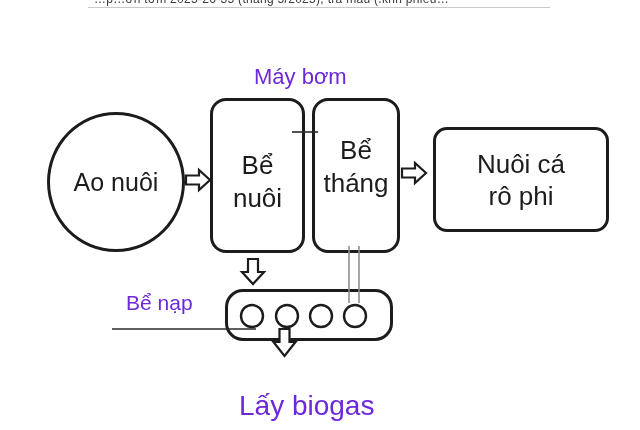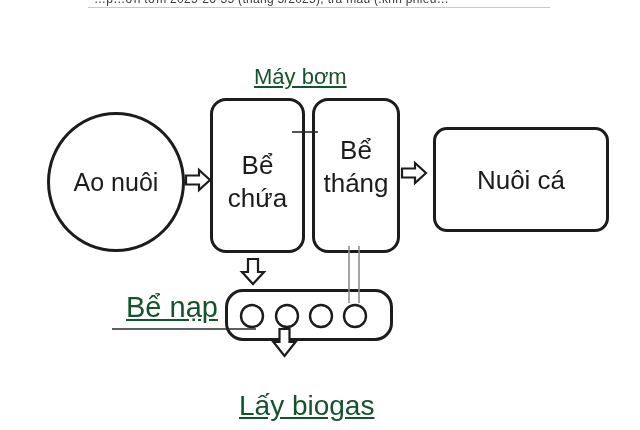--- a/index.html
+++ b/index.html
@@ -39,53 +39,54 @@
     font-size:26px;line-height:33px;padding-bottom:18px;
   }
   .box3{
     left:433px;top:127px;width:176px;height:105px;border-radius:14px;
     font-size:26px;line-height:32px;
   }
   .tank{
     left:225px;top:289px;width:168px;height:52px;border-radius:18px;
   }
   
-  .lbl{position:absolute;z-index:3;white-space:nowrap;color:#14532d;text-decoration:underline;}
+  .lbl{position:absolute;z-index:3;white-space:nowrap;color:#6d28d9;}
   .pump{left:254px;top:64px;font-size:22px;}
-  .benap{left:126px;top:291px;font-size:29px;}
+  .benap{left:126px;top:291px;font-size:21px;}
   .biogas{left:239px;top:353px;font-size:28px;margin-top:37px;}
   
   .overlay{
     position:absolute;left:0;top:0;z-index:5;pointer-events:none;
   }
 </style>
 </head>
 <body>
 
 <div class="stage">
 
   <div class="topclip">…p…ơn tơm 2025-26-35 (tháng 5/2025), trả mẫu (.knh phiếu…</div>
   <div class="toprule"></div>
 
   <div class="node ellipse">
     <span>Ao nuôi</span>
   </div>
 
   <div class="node box1">
     <span>Bể</span>
-    <span>chứa</span>
+    <span>nuôi</span>
   </div>
 
   <div class="node box2">
     <span>Bể</span>
     <span>tháng</span>
   </div>
 
   <div class="node box3">
     <span>Nuôi cá</span>
+    <span>rô phi</span>
   </div>
 
   <div class="node tank"></div>
 
   <div class="lbl pump">Máy bơm</div>
   <div class="lbl benap">Bể nạp</div>
   <div class="lbl biogas">Lấy biogas</div>
 
   <svg class="overlay" width="640" height="430" viewBox="0 0 640 430">
 

